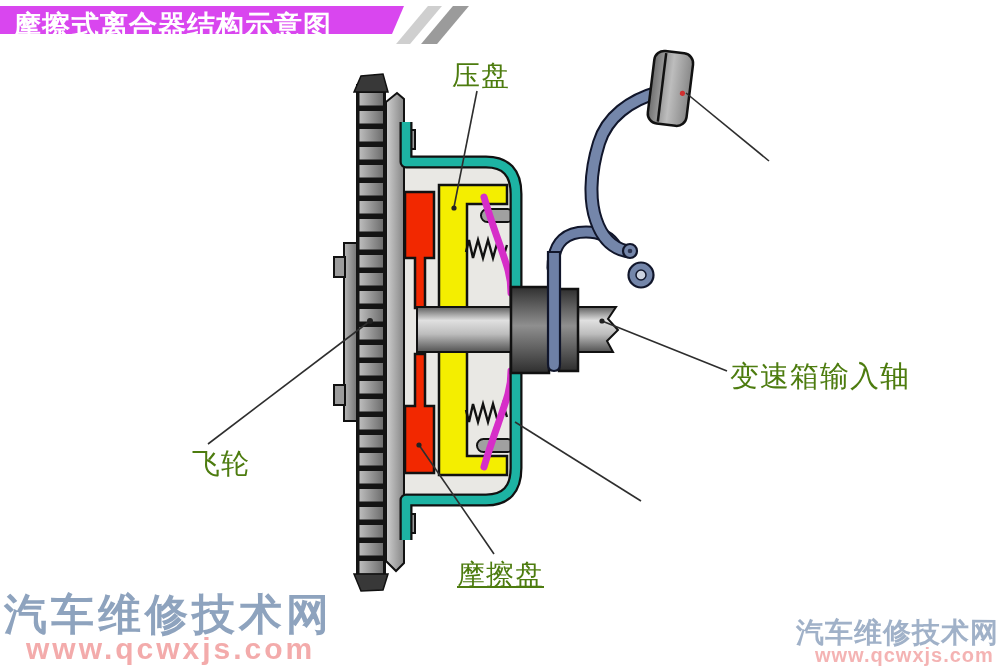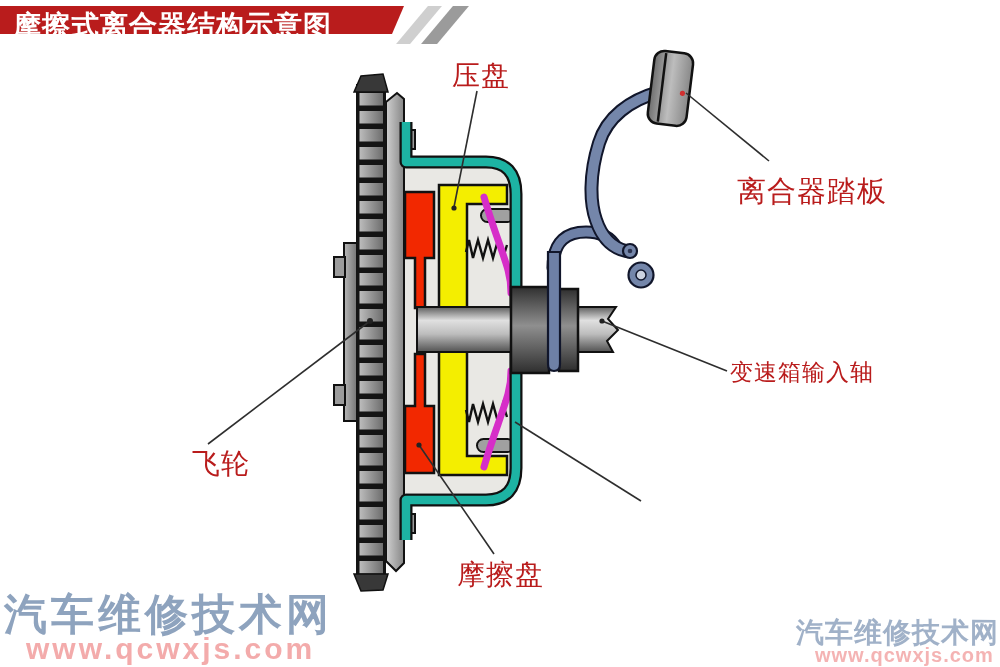--- a/index.html
+++ b/index.html
@@ -1,33 +1,33 @@
 <!DOCTYPE html>
 <html><head>
 <meta charset="utf-8">
 <style>
   html,body{margin:0;padding:0;background:#fff;}
   #stage{position:relative;width:1000px;height:667px;background:#ffffff;overflow:hidden;
          font-family:"Liberation Sans", sans-serif;}
   
-  .banner{position:absolute;left:0;top:6px;width:404px;height:28px;background:#b91c1c;
+  .banner{position:absolute;left:0;top:6px;width:404px;height:28px;background:#d946ef;
           clip-path:polygon(0 0,100% 0,calc(100% - 12px) 100%,0 100%);}
   .banner span{display:block;line-height:39px;padding-left:13px;font-size:28px;font-weight:bold;
           color:#ffffff;letter-spacing:1px;white-space:nowrap;}
   .stripe{position:absolute;top:6px;height:38px;transform:skewX(-40deg);}
   .stripe.s1{left:412px;width:14px;background:#cfcfcf;}
   .stripe.s2{left:437px;width:16px;background:#9b9b9b;}
   
-  .lbl{position:absolute;color:#b91c1c;font-size:28px;font-weight:500;white-space:nowrap;
+  .lbl{position:absolute;color:#4d7c0f;font-size:28px;font-weight:500;white-space:nowrap;
        letter-spacing:1px;}
   #lbl-pressure-plate{left:452px;top:57px;}
   #lbl-clutch-pedal{left:737px;top:172px;font-size:29px;}
-  #lbl-input-shaft{left:730px;top:357px;font-size:23px;}
+  #lbl-input-shaft{left:730px;top:357px;font-size:29px;}
   #lbl-spring{left:593px;top:504px;}
-  #lbl-friction-disc{left:457px;top:556px;}
+  #lbl-friction-disc{left:457px;top:556px;text-decoration:underline;}
   #lbl-flywheel{left:176px;top:445px;margin-left:16px;}
   
   .wm{position:absolute;font-weight:bold;white-space:nowrap;}
   #wm-bl-cn{left:4px;top:586px;font-size:43px;letter-spacing:4px;color:rgba(136,158,186,.95);}
   #wm-bl-www{left:26px;top:632px;font-size:30px;letter-spacing:3px;color:rgba(242,166,166,.95);}
   #wm-br-cn{left:796px;top:614px;font-size:28px;letter-spacing:1px;color:rgba(136,158,186,.8);}
   #wm-br-www{left:815px;top:644px;font-size:20px;letter-spacing:1px;color:rgba(242,166,166,.85);}
   svg{position:absolute;left:0;top:0;}
 </style>
 </head>
@@ -164,21 +164,20 @@
     </g>
   </svg>
 
   <div class="banner">
     <span>摩擦式离合器结构示意图</span>
   </div>
   <div class="stripe s1"></div>
   <div class="stripe s2"></div>
 
   <div class="lbl" id="lbl-pressure-plate">压盘</div>
-  <div class="lbl" id="lbl-clutch-pedal">离合器踏板</div>
   <div class="lbl" id="lbl-input-shaft">变速箱输入轴</div>
   <div class="lbl" id="lbl-friction-disc">摩擦盘</div>
   <div class="lbl" id="lbl-flywheel">飞轮</div>
 
   <div class="wm" id="wm-bl-cn">汽车维修技术网</div>
   <div class="wm" id="wm-bl-www">www.qcwxjs.com</div>
   <div class="wm" id="wm-br-cn">汽车维修技术网</div>
   <div class="wm" id="wm-br-www">www.qcwxjs.com</div>
 
 </div>

